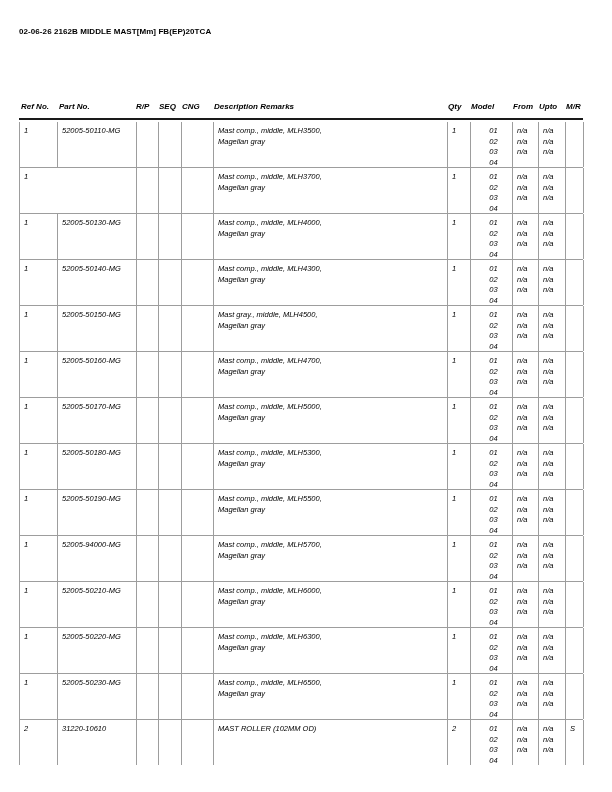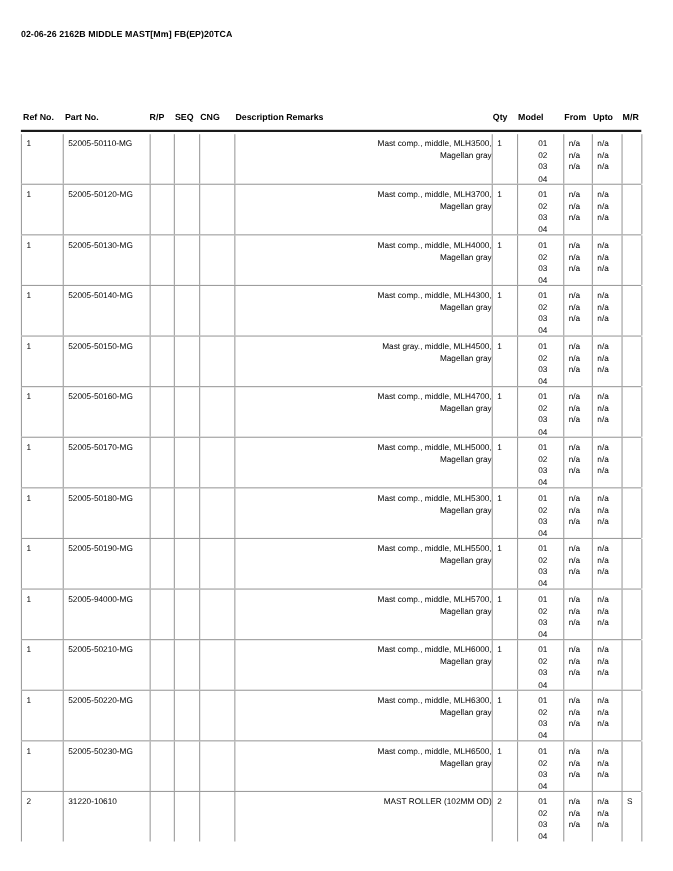--- a/index.html
+++ b/index.html
@@ -44,20 +44,21 @@
     line-height: 11px;
     letter-spacing: 0.005em;
   }
 
   
   .parts-table {
     position: absolute;
     left: 19px;
     top: 86px;
     width: 564px;
+    font-style: italic;
   }
 
   .thead {
     position: relative;
     height: 17px;
   }
   .thead .th {
     position: absolute;
     top: 0;
     font-size: 8px;
@@ -114,21 +115,21 @@
     display: block;
     line-height: 10.5px;
   }
 
   
   .c-ref   { left: 0px;   width: 38px; }
   .c-part  { left: 38px;  width: 79px; }
   .c-rp    { left: 117px; width: 22px; }
   .c-seq   { left: 139px; width: 23px; }
   .c-cng   { left: 162px; width: 32px; }
-  .c-desc  { left: 194px; width: 234px; text-align: right; }
+  .c-desc  { left: 194px; width: 234px; }
   .c-qty   { left: 428px; width: 23px; }
   .c-model { left: 451px; width: 42px; text-align: center; }
   .c-from  { left: 493px; width: 26px; }
   .c-upto  { left: 519px; width: 27px; }
   .c-mr    { left: 546px; width: 18px; }
   .c-end   { left: 564px; width: 0px; }
 
   
   .h-ref   { left: 2px; }
   .h-part  { left: 40px; }
@@ -217,23 +218,20 @@
           </div>
           <div class="cell c-mr vline">
             <span class="txt"></span>
           </div>
           <div class="cell c-end vline"></div>
         </div>
         <div class="trow">
           <div class="cell c-ref vline">
             <span class="txt">1</span>
           </div>
-          <div class="cell c-part vline">
-            <span class="txt">52005-50120-MG</span>
-          </div>
           <div class="cell c-rp vline">
             <span class="txt"></span>
           </div>
           <div class="cell c-seq vline">
             <span class="txt"></span>
           </div>
           <div class="cell c-cng vline">
             <span class="txt"></span>
           </div>
           <div class="cell c-qty vline">

